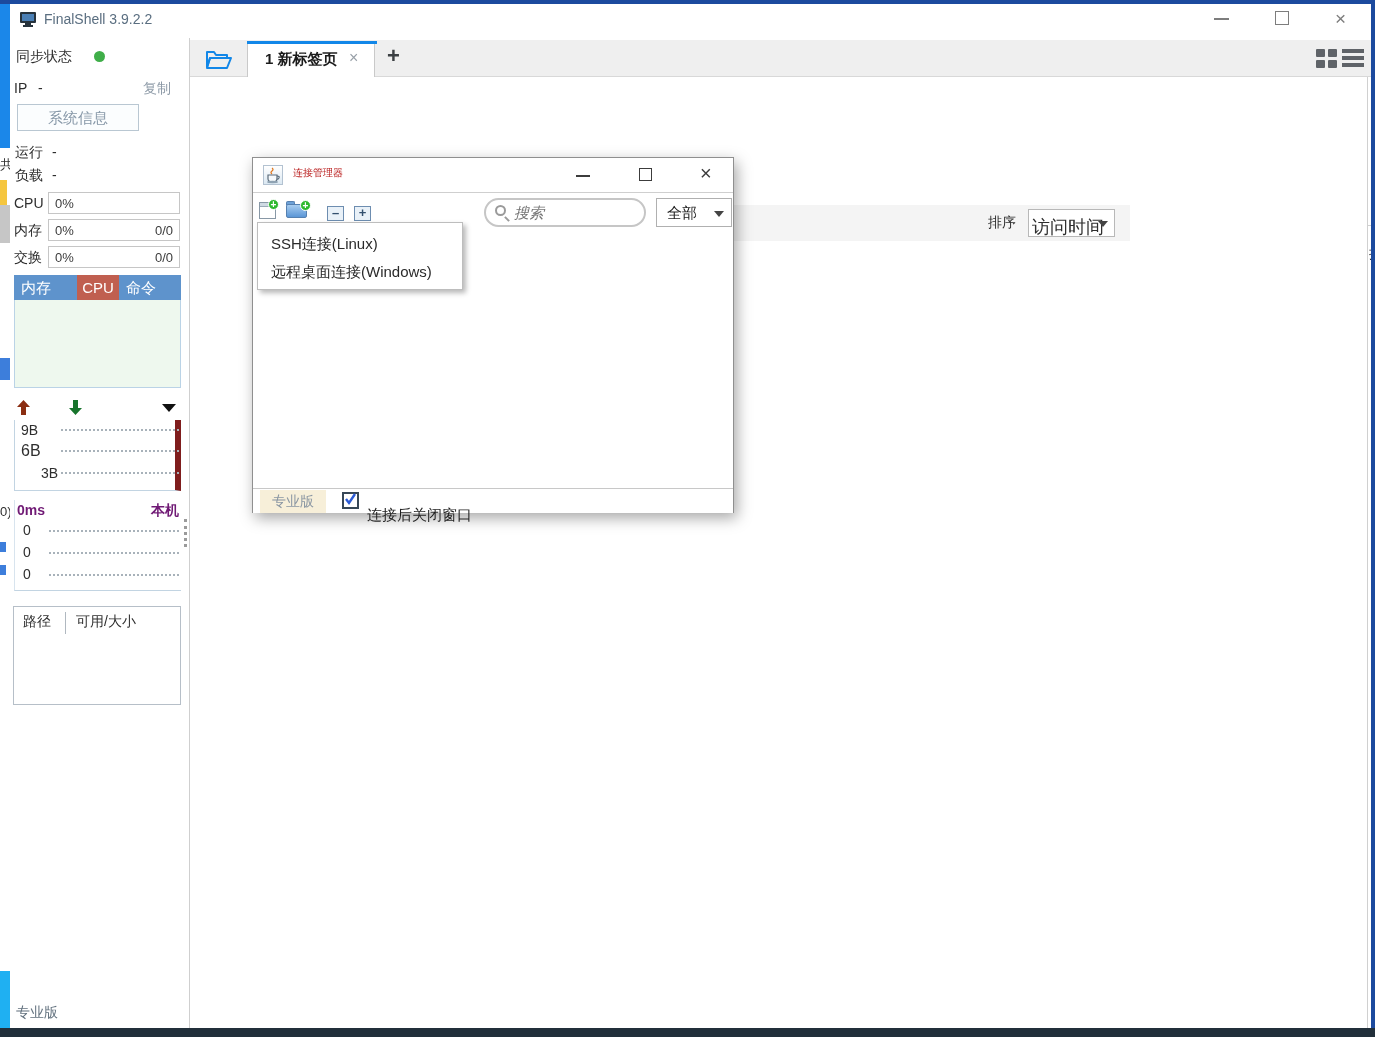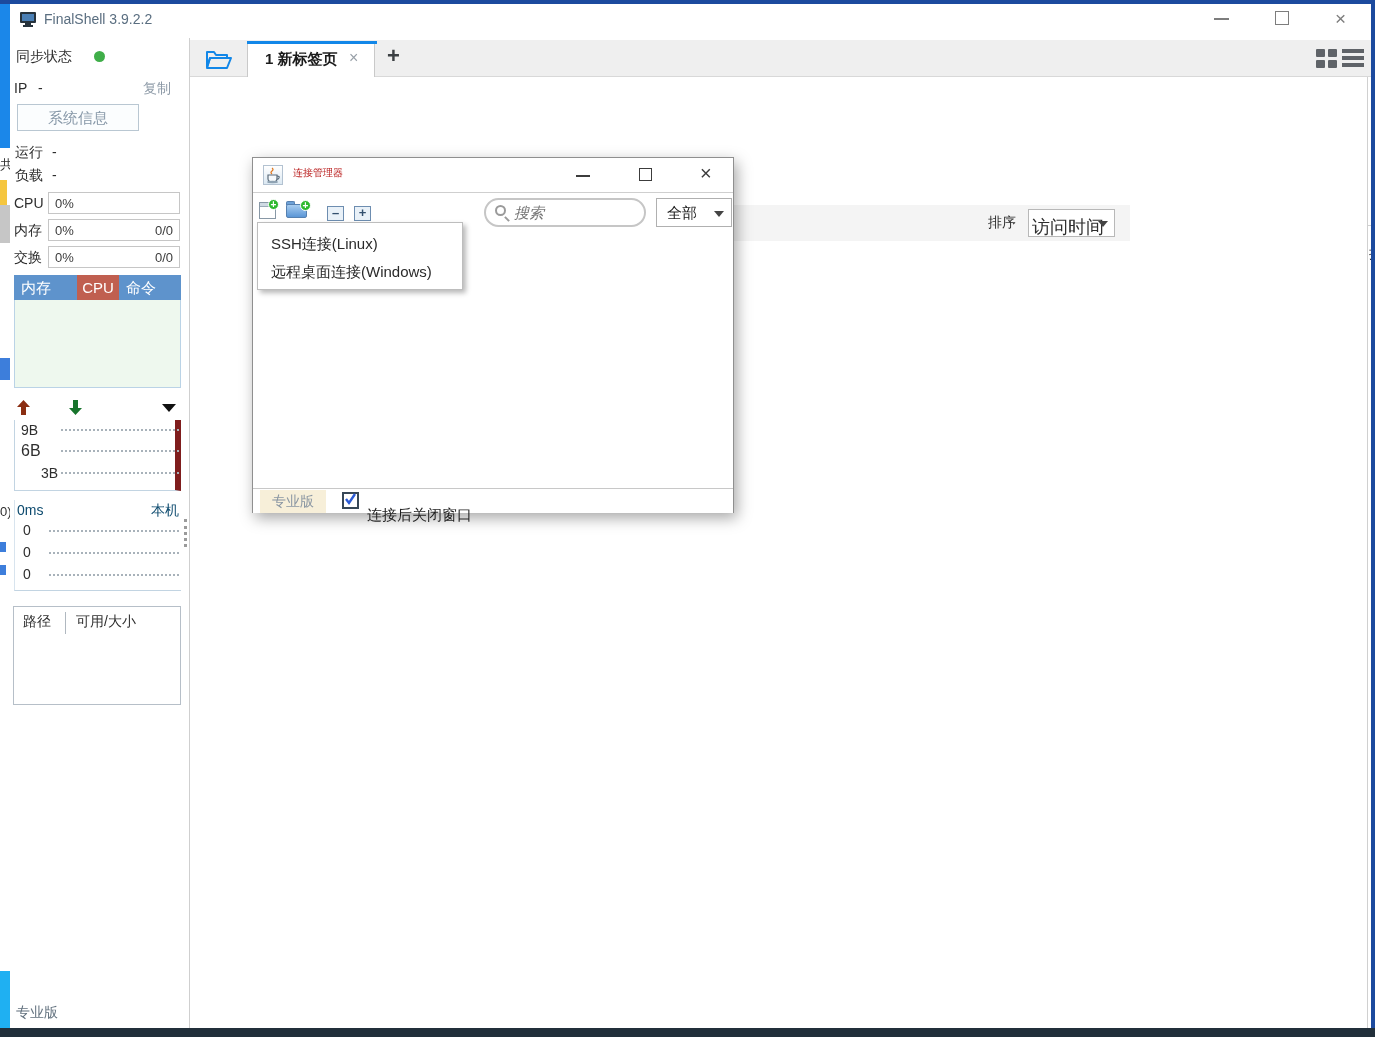--- a/index.html
+++ b/index.html
@@ -1,21 +1,21 @@
 <!DOCTYPE html>
 <html><head>
 <meta charset="utf-8">
 <style>
   * { margin:0; padding:0; box-sizing:border-box; }
   body { font-family:"Liberation Sans","DejaVu Sans",sans-serif; }
   #root { position:relative; width:1375px; height:1037px; background:#ffffff; overflow:hidden; }
   .abs { position:absolute; }
   .txt { color:#2e2e2e; font-size:14px; white-space:nowrap; }
   .gray { color:#8d9aa7; }
-  .blue { color:#0c4a6e; }
+  .blue { color:#701a75;font-weight:bold; }
   
   .sbox { position:absolute; background:#fff; border:1px solid #c6c6c6; font-size:13px; color:#3c3c3c; display:flex; align-items:center; padding:0 6px; justify-content:space-between; }
   
   .mseg { height:25px; line-height:25px; color:#fff; font-size:15px; padding-left:7px; }
   .dotline { position:absolute; height:0; border-top:2px dotted #a8b2ba; }
   
   .wbar { position:absolute; height:2px; background:#7d7d7d; }
   .wsq { position:absolute; border:1.5px solid #7d7d7d; background:transparent; }
   .wx { position:absolute; color:#7d7d7d; font-size:19px; line-height:19px; }
   

